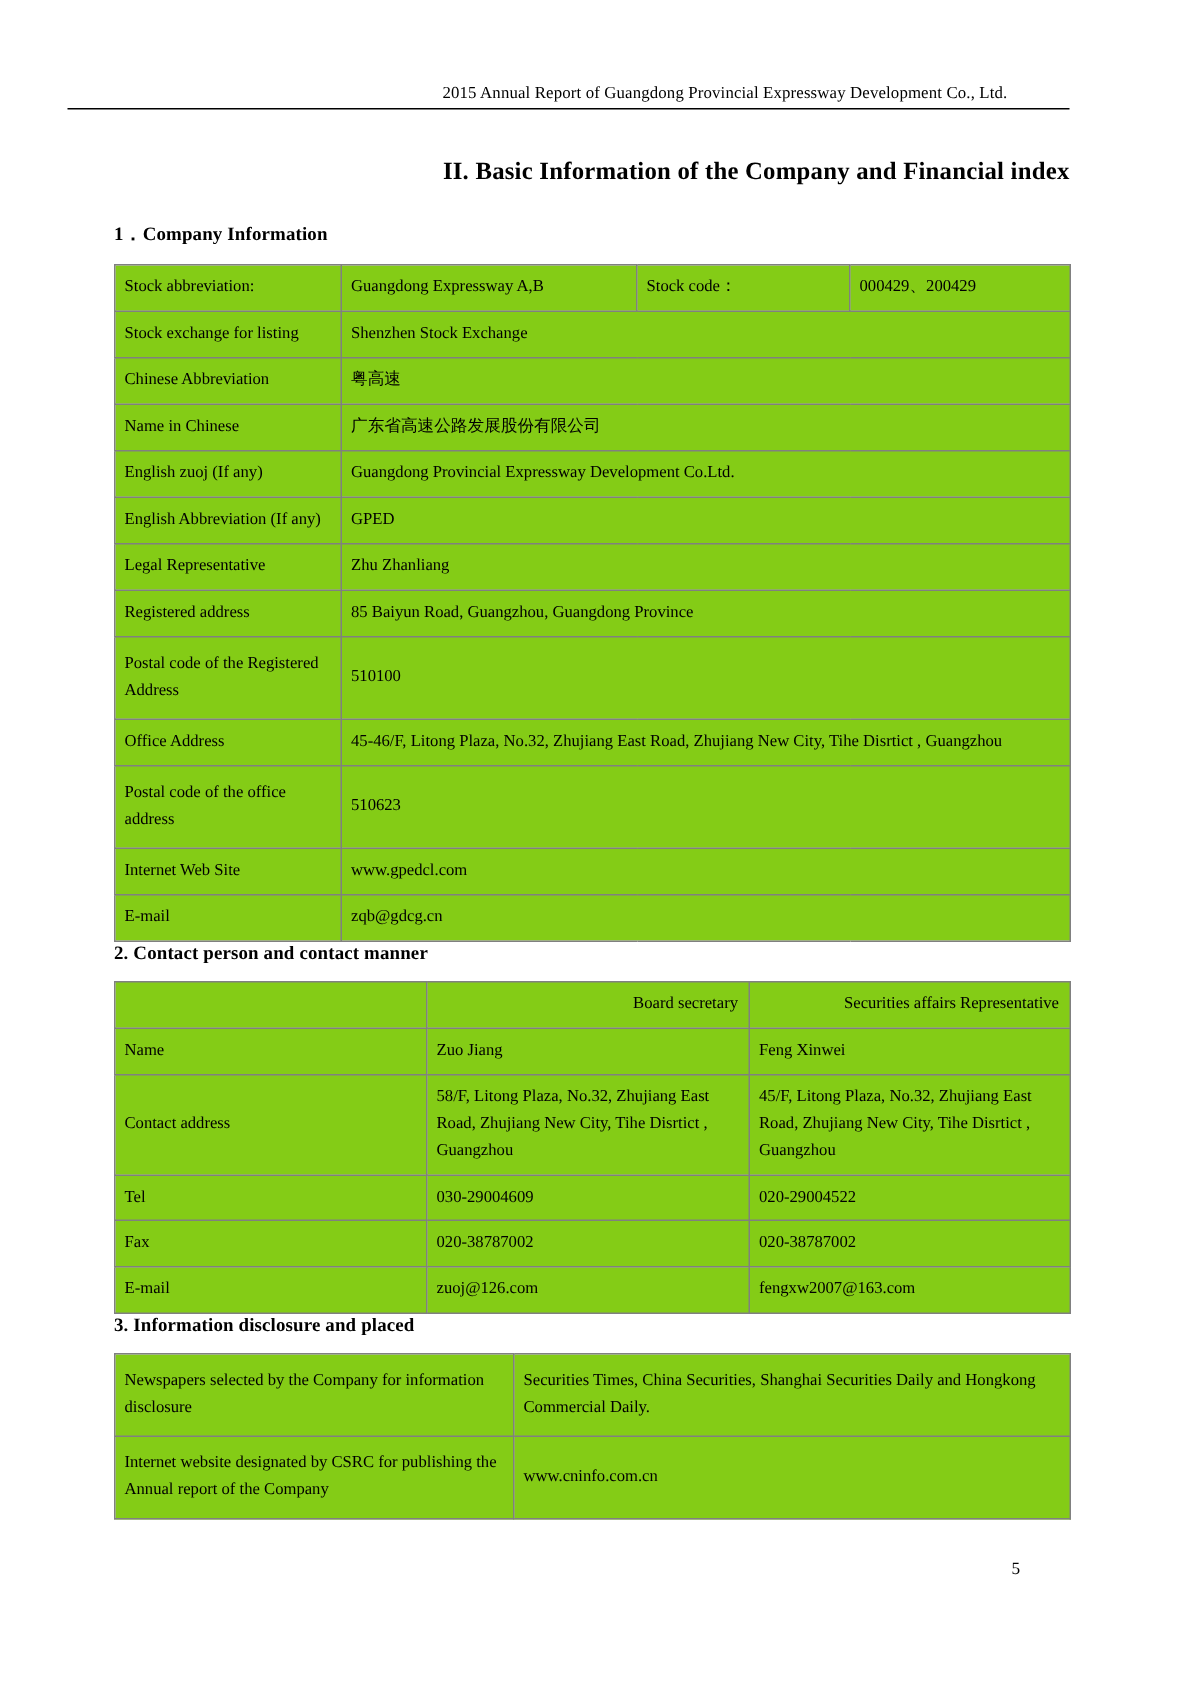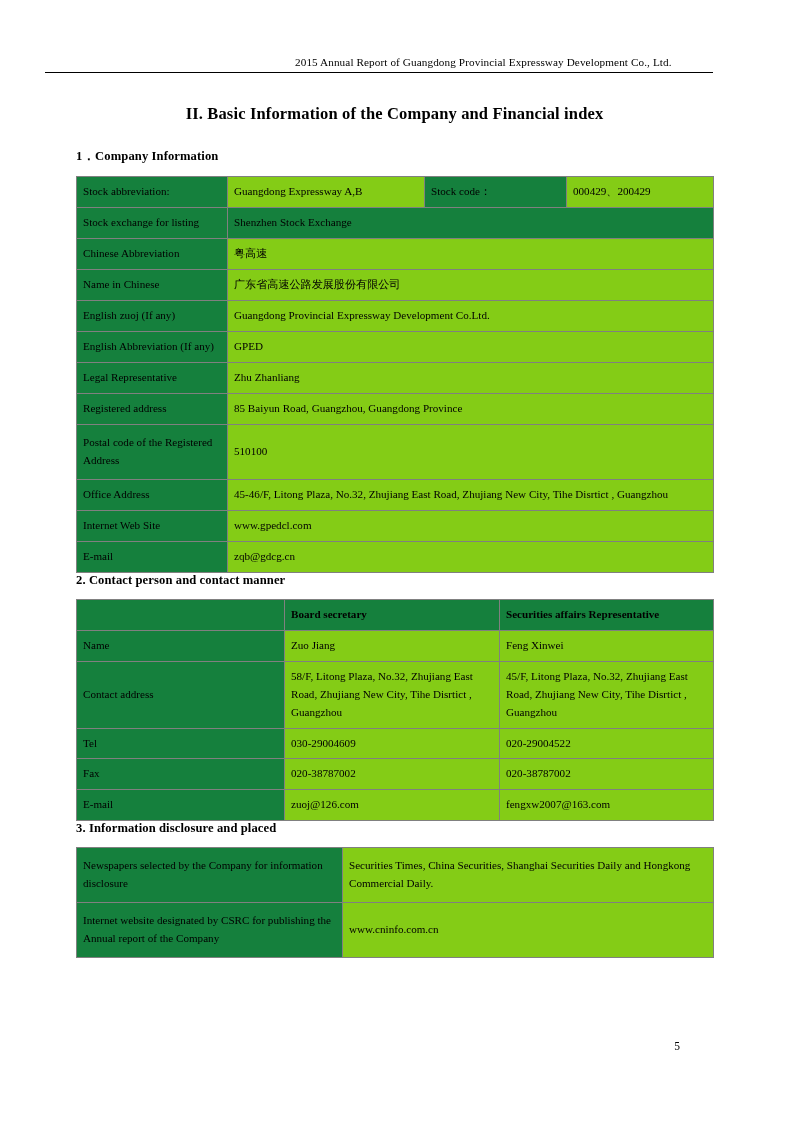--- a/index.html
+++ b/index.html
@@ -44,21 +44,21 @@
   .content {
     position: absolute;
     left: 76px;
     top: 104px;
     width: 637px;
   }
 
   h1.doc-title {
     font-size: 16.5px;
     font-weight: bold;
-    text-align: center;
+    text-align: right;
     margin: 0 0 24px 0;
     letter-spacing: 0.15px;
   }
 
   h2.section-heading {
     font-size: 12.6px;
     font-weight: bold;
     margin: 0 0 11px 0;
     letter-spacing: 0.1px;
   }
@@ -73,23 +73,23 @@
     font-size: 11.1px;
     margin: 0;
   }
   table.doc-table td {
     border: 0.9px solid #808080;
     padding: 6px 7px 6px 6px;
     vertical-align: middle;
     line-height: 1.62;
     word-wrap: break-word;
   }
-  .shaded { background: #15803d; }
+  .shaded { background: #84cc16; }
   .plain  { background: #84cc16; }
-  .ctr    { text-align: left; font-weight: bold; }
+  .ctr    { text-align: right; }
 
   
   table.doc-table {
     border: 1px solid #555;
   }
 
   .t1-c1 { width: 151px; }
   .t1-c2 { width: 197px; }
   .t1-c3 { width: 142px; }
   .t1-c4 { width: 147px; }
@@ -175,20 +175,24 @@
         </tr>
         <tr>
           <td class="shaded tall-cell">Postal code of the Registered Address</td>
           <td class="plain tall-cell" colspan="3">510100</td>
         </tr>
         <tr>
           <td class="shaded">Office Address</td>
           <td class="plain" colspan="3">45-46/F, Litong Plaza, No.32, Zhujiang East Road, Zhujiang New City, Tihe Disrtict , Guangzhou</td>
         </tr>
         <tr>
+          <td class="shaded tall-cell">Postal code of the office address</td>
+          <td class="plain tall-cell" colspan="3">510623</td>
+        </tr>
+        <tr>
           <td class="shaded">Internet Web Site</td>
           <td class="plain" colspan="3">www.gpedcl.com</td>
         </tr>
         <tr>
           <td class="shaded">E-mail</td>
           <td class="plain" colspan="3">zqb@gdcg.cn</td>
         </tr>
       </tbody>
     </table>
 

